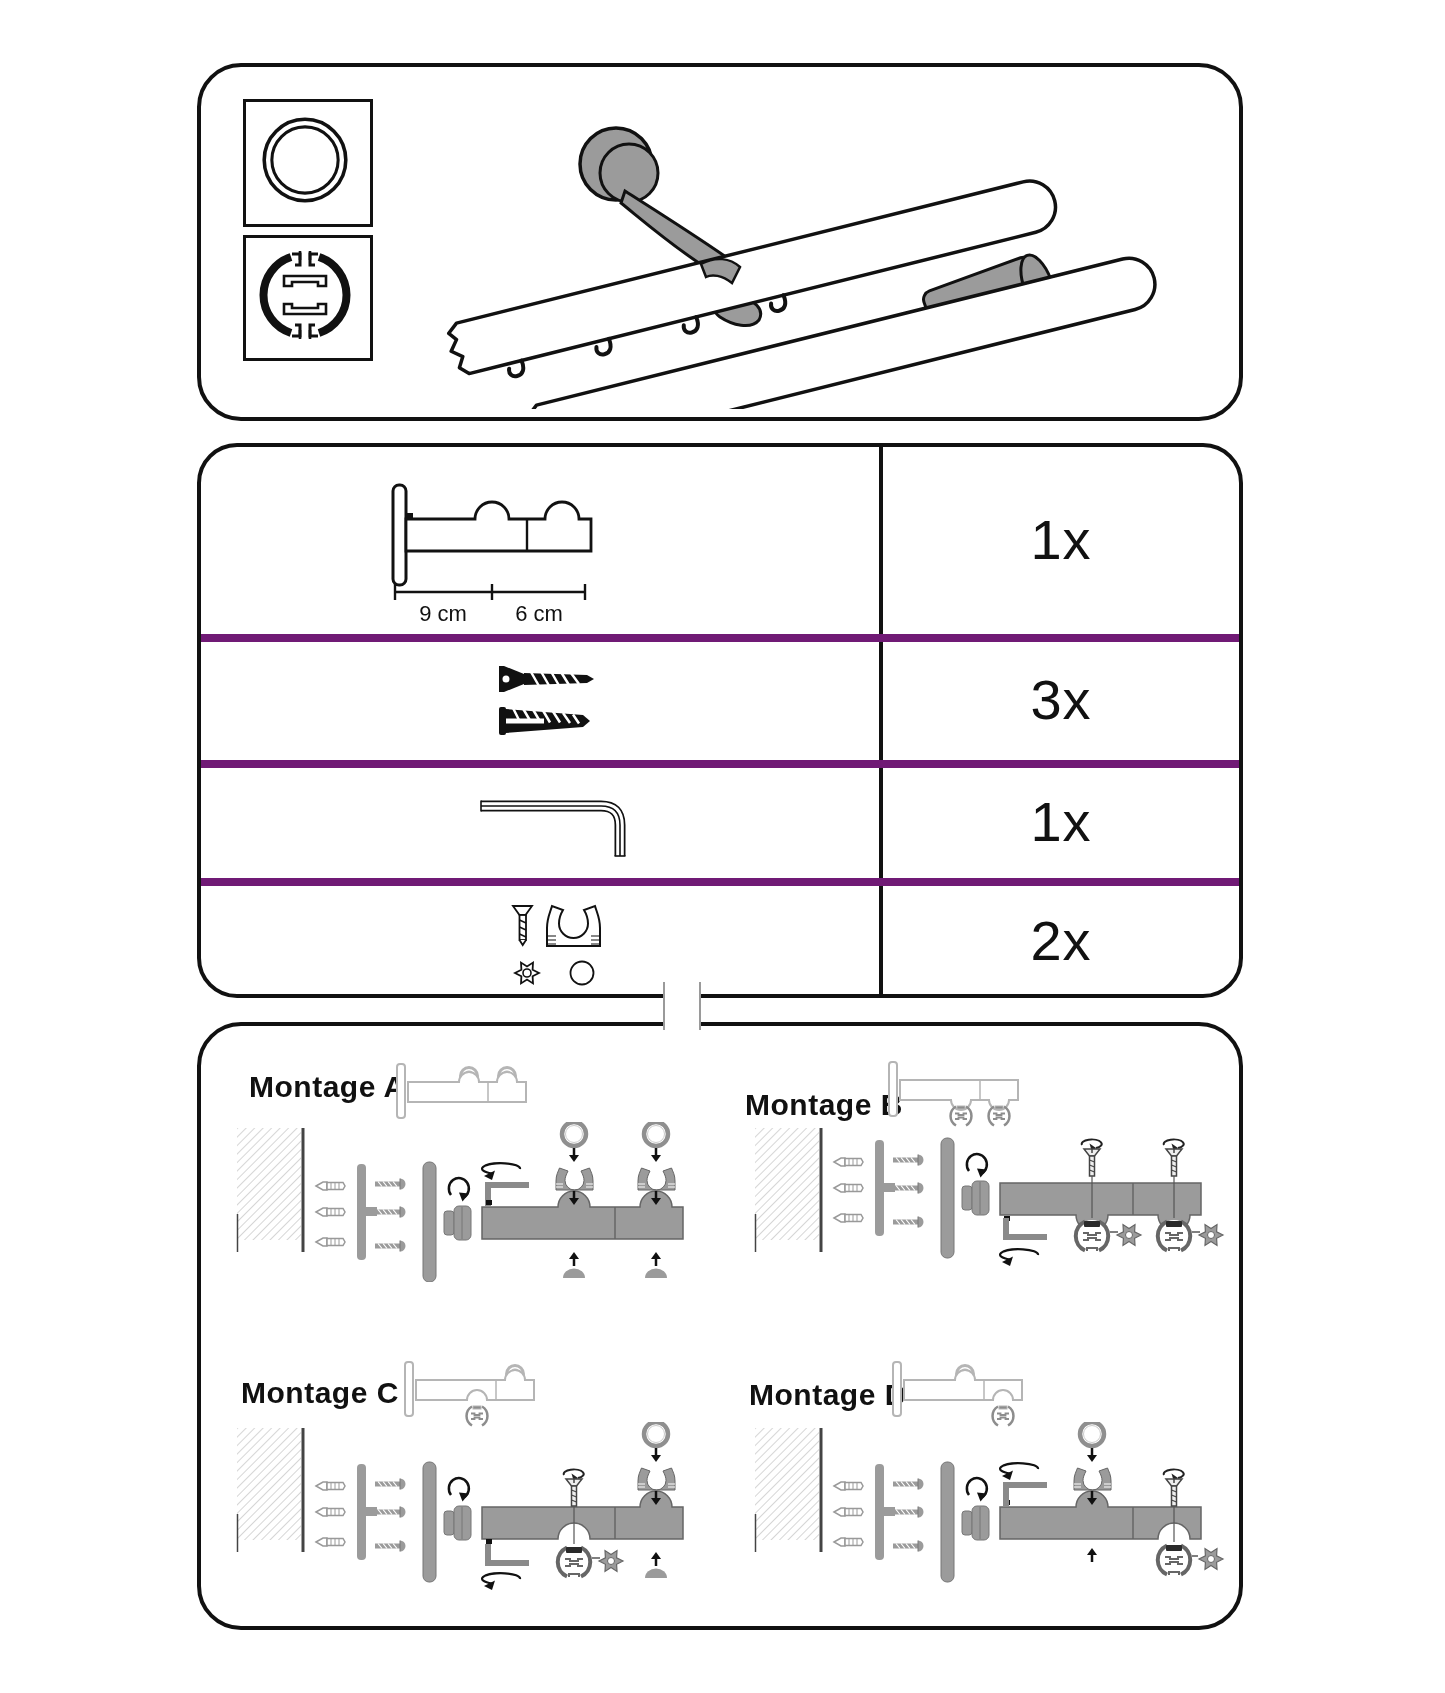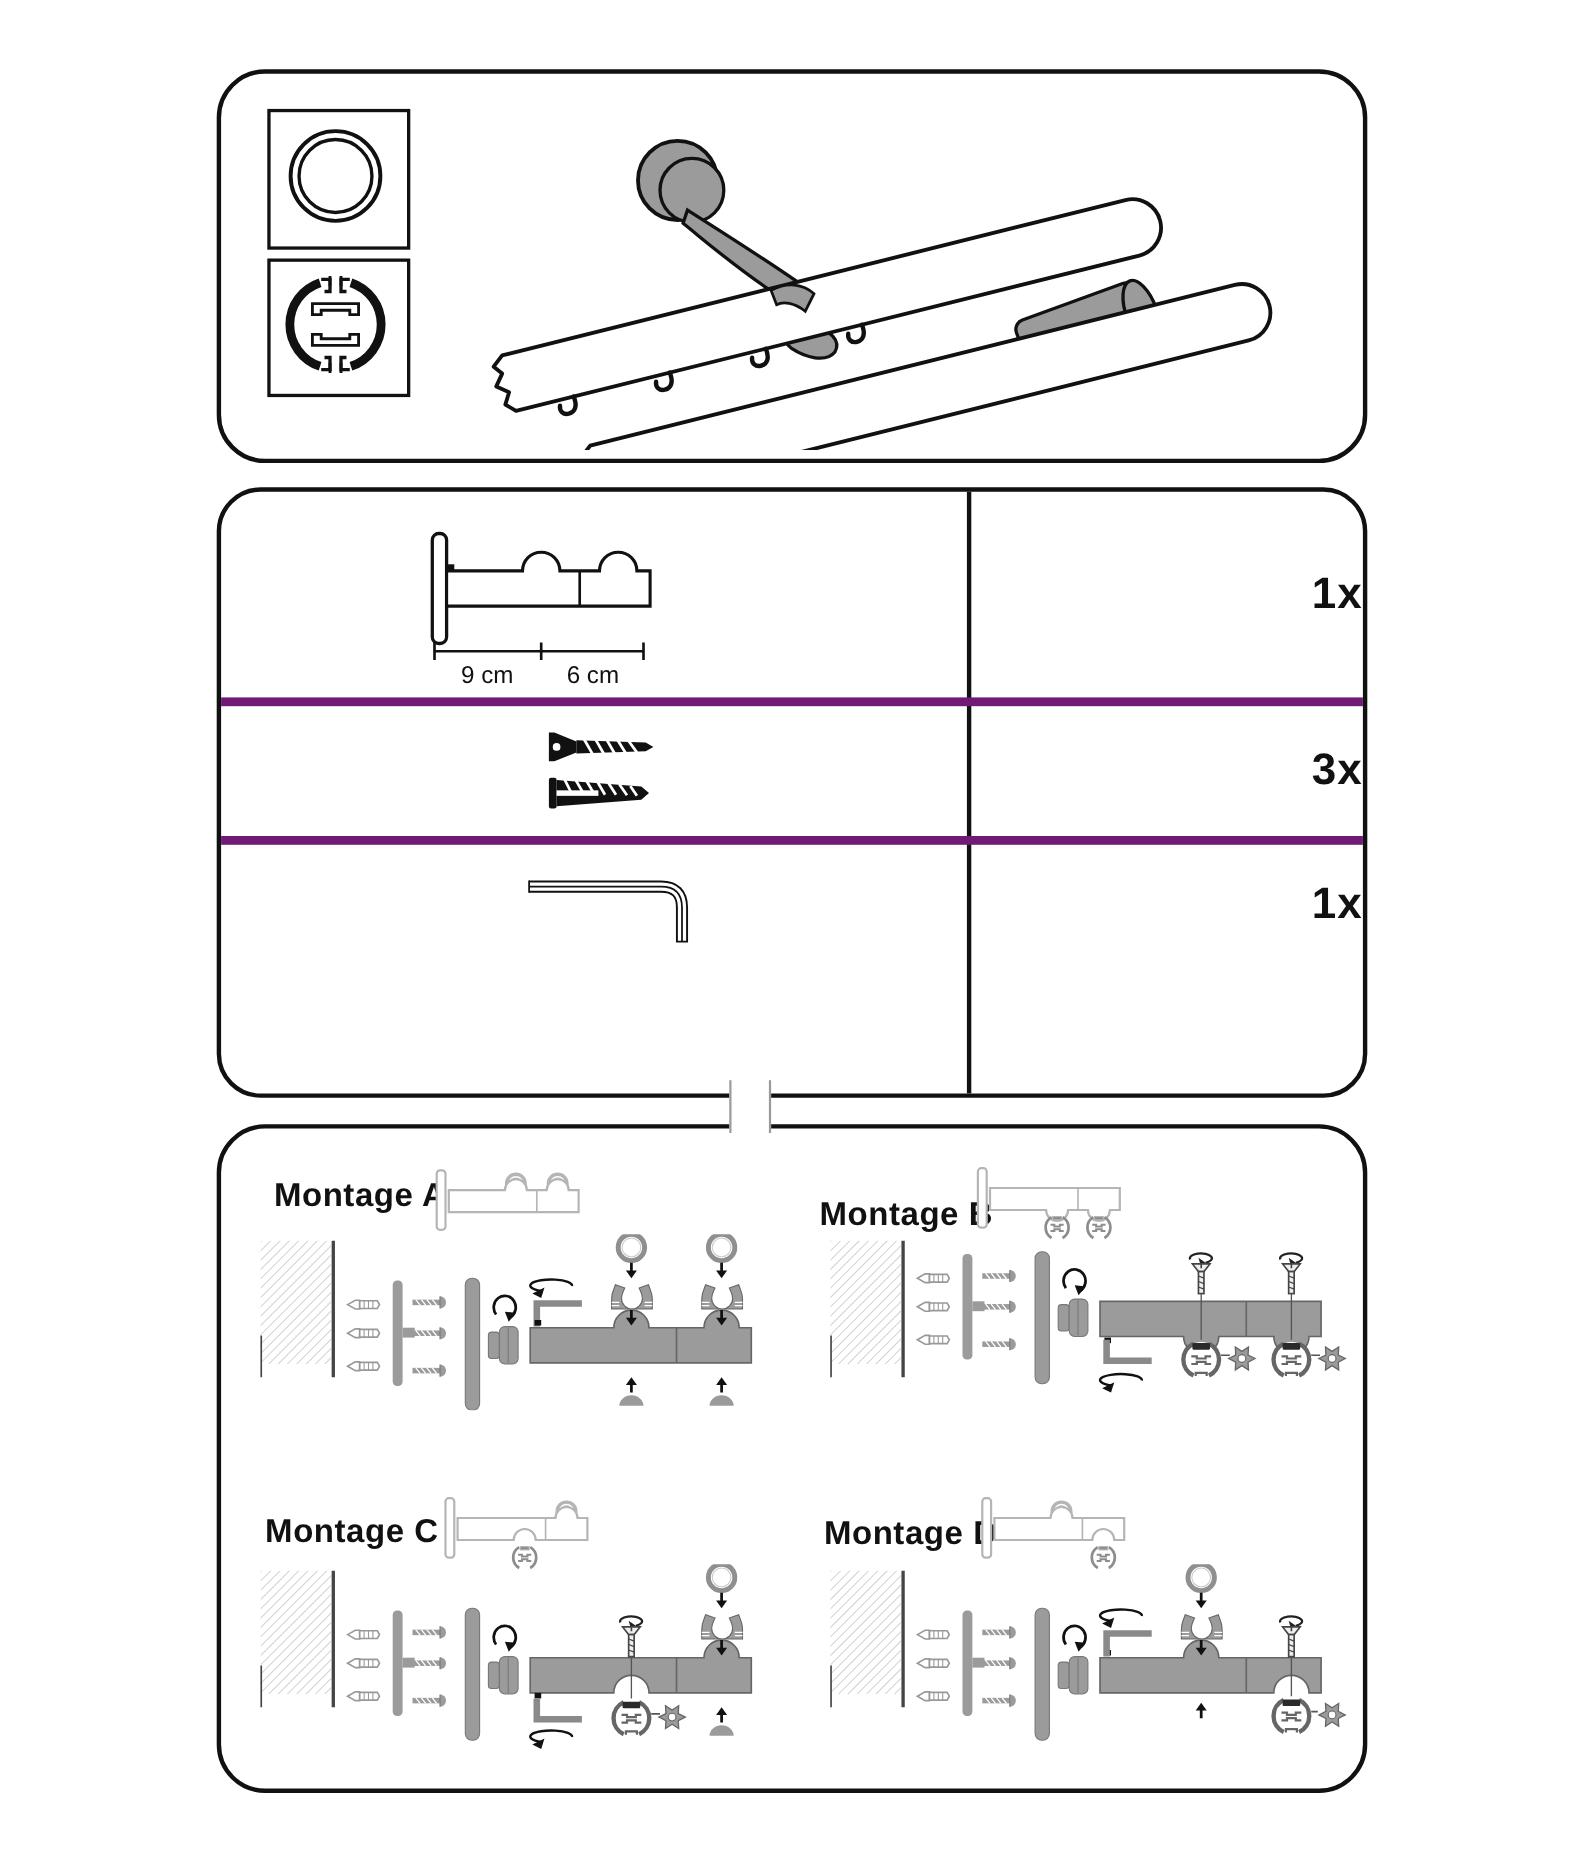--- a/index.html
+++ b/index.html
@@ -12,21 +12,21 @@
   .profile-square{position:absolute;border:3px solid #111;background:#fff;}
   #sq1{left:42px;top:32px;width:124px;height:122px;}
   #sq2{left:42px;top:168px;width:124px;height:120px;}
   .abs{position:absolute;}
   
   .prow{position:relative;width:100%;}
   #prow2,#prow3,#prow4{border-top:8px solid #701a75;}
   #prow1{height:187px;} #prow2{height:118px;} #prow3{height:110px;} #prow4{height:112px;}
   #qty-divider{position:absolute;left:678px;top:0;bottom:0;width:4px;background:#111;}
   .qty{position:absolute;left:682px;right:0;top:50%;transform:translateY(-52%);
-       text-align:right;font-size:40px;font-weight:bold;letter-spacing:1px;}
+       text-align:center;font-size:56px;font-weight:normal;letter-spacing:1px;}
   
   #connector{position:absolute;left:663px;top:982px;width:34px;height:48px;background:#fff;
              border-left:2px solid #9a9a9a;border-right:2px solid #9a9a9a;z-index:4;}
   
   .mlabel{position:absolute;margin:0;font-size:30px;font-weight:bold;letter-spacing:0.5px;}
   svg text{font-family:"Liberation Sans",sans-serif;}
 </style>
 </head>
 <body>
 
@@ -240,20 +240,40 @@
       <svg class="abs" style="left:272px;top:26px" width="170" height="70" viewBox="0 0 170 70">
         <path d="M8,12 H128 Q147,12 147,31 V62" fill="none" stroke="#111" stroke-width="11"></path>
         <path d="M8,12 H128 Q147,12 147,31 V62" fill="none" stroke="#fff" stroke-width="7.5"></path>
         <path d="M8,12 H128 Q147,12 147,31 V62" fill="none" stroke="#111" stroke-width="1.6"></path>
         <line x1="8" y1="6.5" x2="8" y2="17.5" stroke="#111" stroke-width="1.6"></line>
         <line x1="141.5" y1="62" x2="152.5" y2="62" stroke="#111" stroke-width="1.6"></line>
       </svg>
       <span class="qty">1x</span>
     </div>
 
+    <div class="prow" id="prow4">
+      <svg class="abs" style="left:306px;top:14px" width="118" height="98" viewBox="0 0 118 98">
+        <g stroke="#111" fill="#fff" stroke-width="1.8">
+          <path d="M6,6 h19 l-6.5,9 h-6 z"></path>
+          <rect x="12.5" y="15" width="6.5" height="25"></rect>
+          <path d="M12.5,40 l3.2,5 3.3,-5" fill="#fff"></path>
+          <path d="M12.5,20 l6.5,3 M12.5,27 l6.5,3 M12.5,34 l6.5,3" fill="none" stroke-width="1.4"></path>
+        </g>
+        <g>
+          <path d="M40,46 L40,28 C40,18 43,13 45,6 L56,10 C53,15 52,19 52,23.5 A14.5,14.5 0 0 0 81,23.5 C81,19 80,15 77,10 L88,6 C90,13 93,18 93,28 L93,46 Z" fill="#fff" stroke="#111" stroke-width="2"></path>
+          <path d="M40,36 h9 M40,40 h9 M40,44 h9 M84,36 h9 M84,40 h9 M84,44 h9" stroke="#111" stroke-width="1.2"></path>
+        </g>
+        <g transform="translate(7,60)">
+          <polygon points="25,13 18.6,16.3 19,23.4 13,19.5 7,23.4 7.4,16.3 1,13 7.4,9.8 7,2.6 13,6.5 19,2.6 18.6,9.8" fill="#fff" stroke="#111" stroke-width="1.8"></polygon>
+          <circle cx="13" cy="13" r="4" fill="#fff" stroke="#111" stroke-width="1.6"></circle>
+        </g>
+        <circle cx="75" cy="73" r="11.5" fill="#fff" stroke="#111" stroke-width="1.8"></circle>
+      </svg>
+      <span class="qty">2x</span>
+    </div>
   </section>
 
   <div id="connector"></div>
 
   <section class="panel" id="montage-panel">
 
     <h3 class="mlabel" style="left:48px;top:44px">Montage A</h3>
     <svg class="abs" style="left:192px;top:30px" width="140" height="78" viewBox="0 0 140 78" stroke="#b5b5b5" fill="#fff">
       <rect x="4" y="8" width="8" height="54" rx="3" stroke-width="2"></rect>
       <circle cx="76" cy="20" r="8.5" stroke-width="3"></circle>

